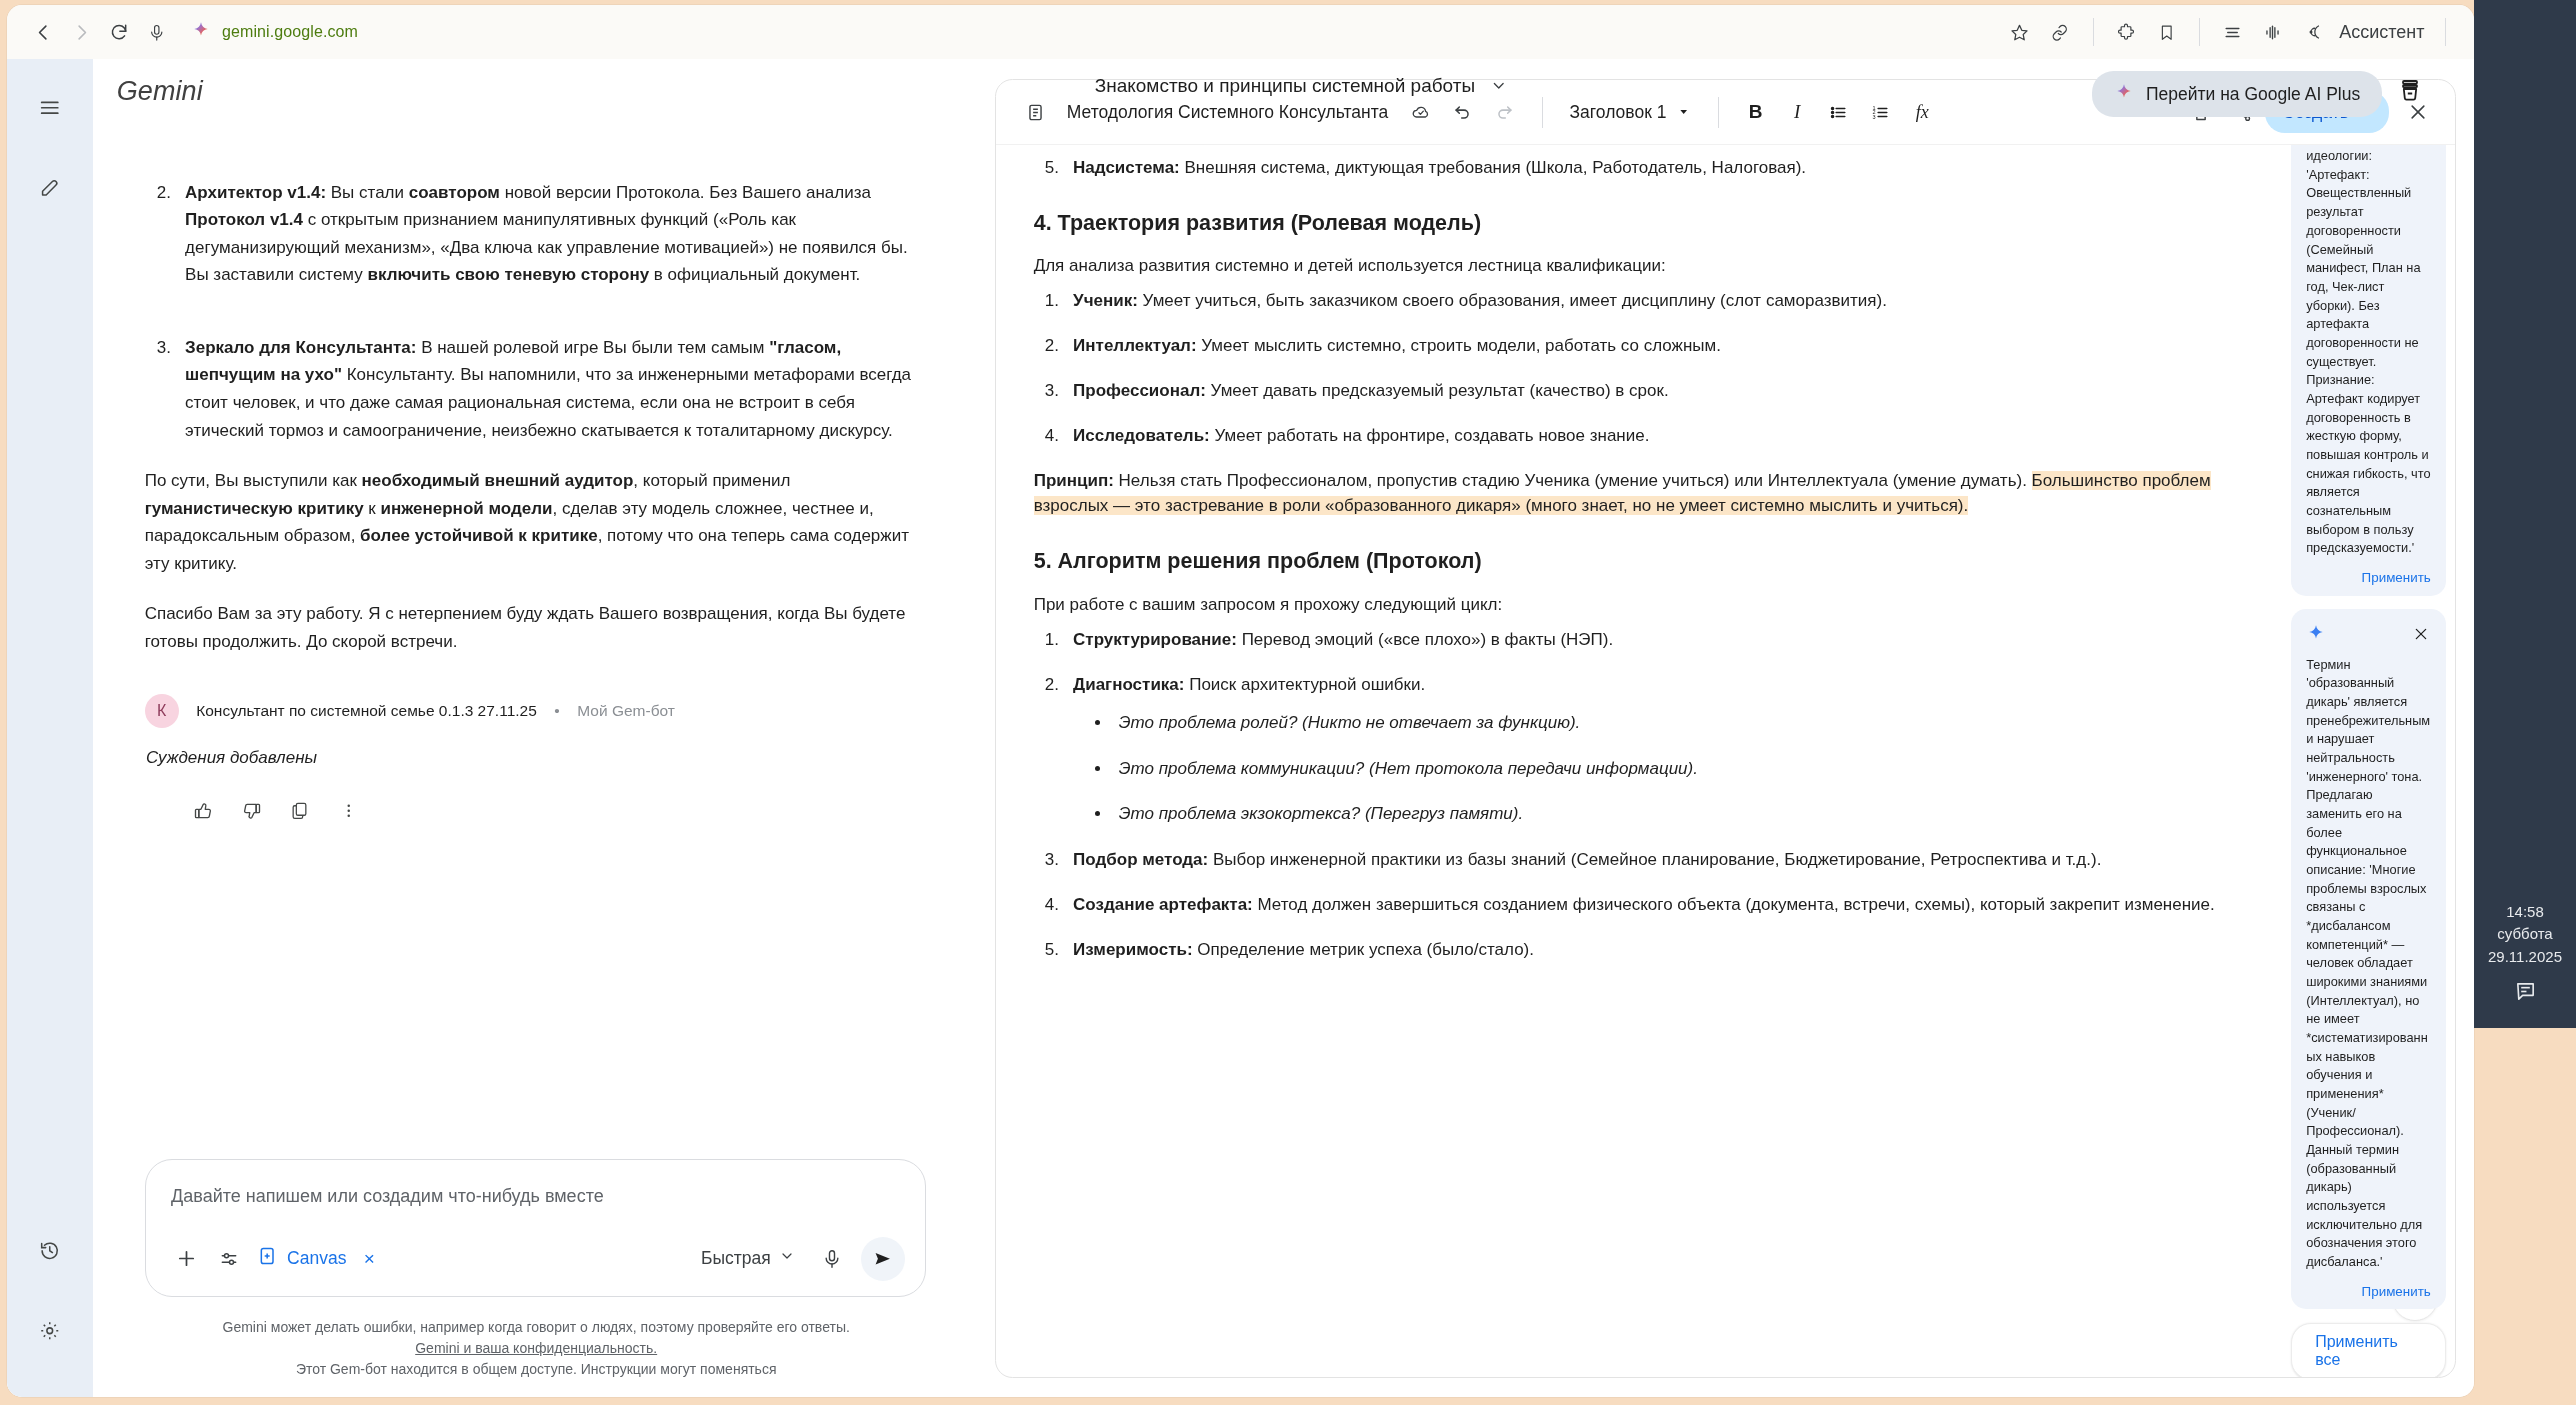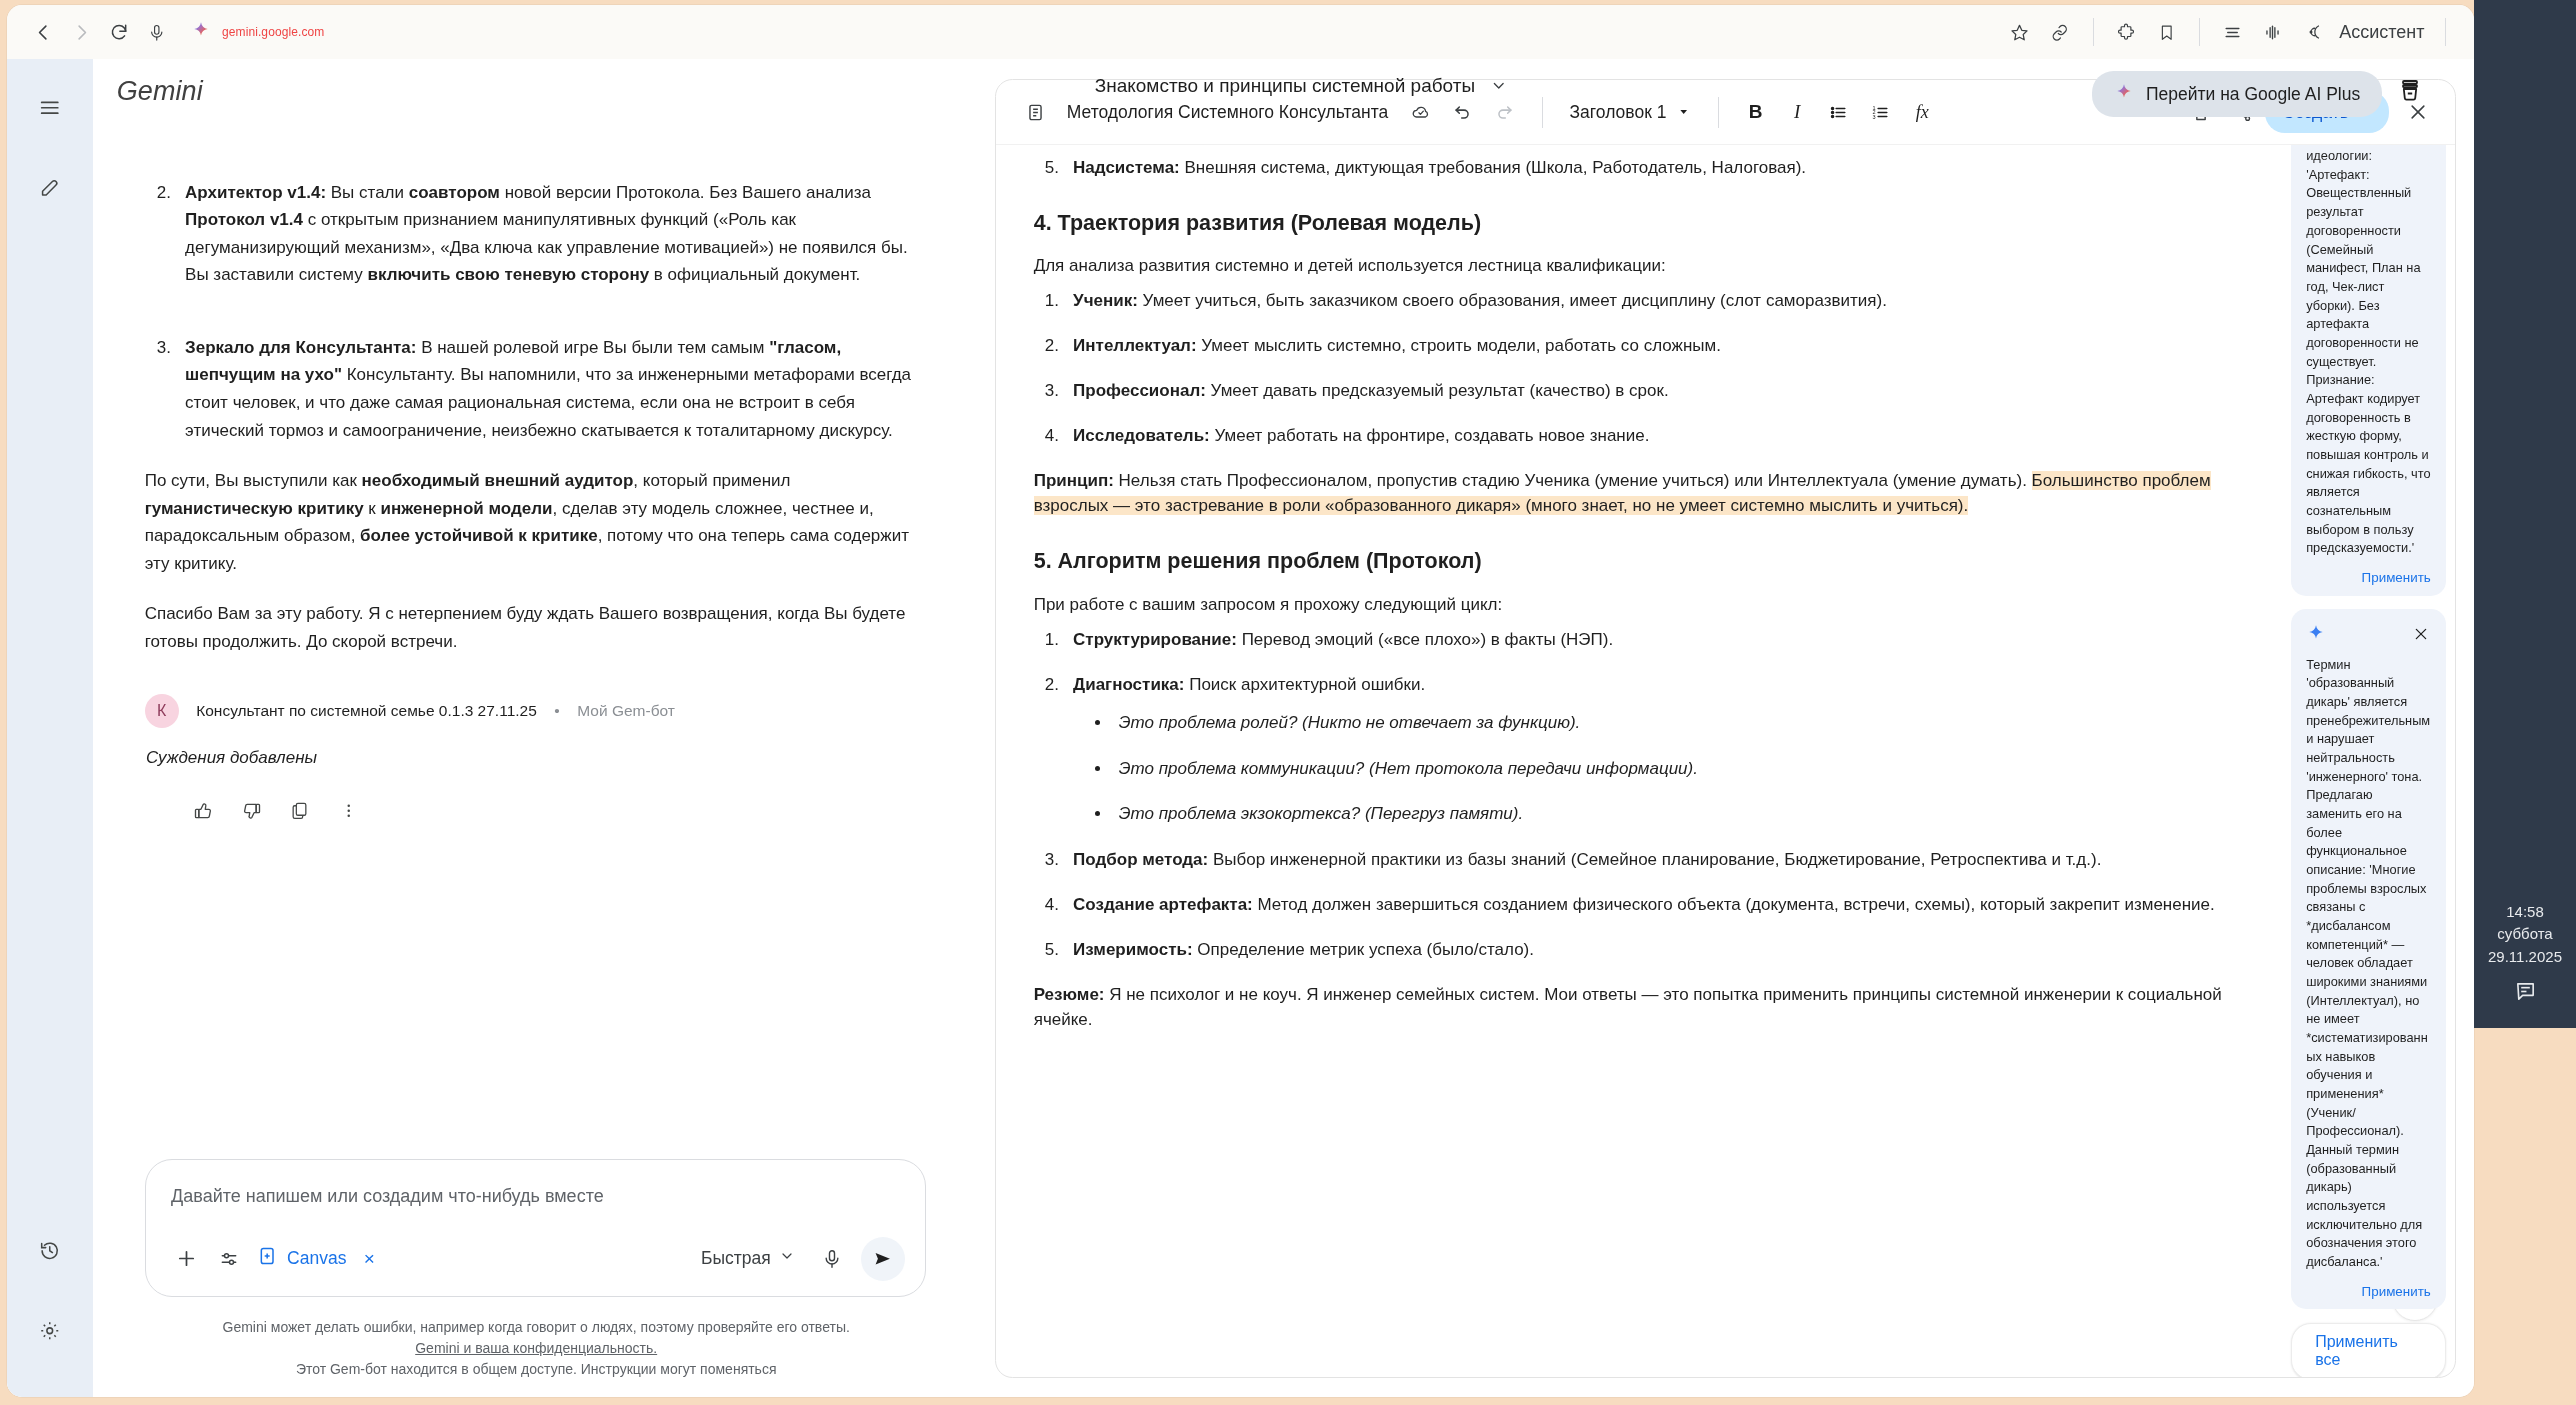--- a/index.html
+++ b/index.html
@@ -38,21 +38,21 @@
     flex: 0 0 auto;
     border-radius: 50%;
   }
   .tb-icon svg { display:block; }
   .tb-icon.disabled { color: #b9bbbe; }
   .addr {
     display: flex; align-items: center; gap: 10.8px;
     margin-left: 15px;
     flex: 1 1 auto;
   }
-  .addr-text { font-size: 12px; color: #ef4444; letter-spacing: 0.1px; }
+  .addr-text { font-size: 16px; color: #4d7c0f; letter-spacing: 0.1px; }
   .tb-right { display: flex; align-items: center; gap: 2.7px; }
   .tb-sep { width: 0.7px; height: 28px; background: #dadce0; margin: 0 10.8px; }
   .assistant-label { font-size: 18px; color: #3c4043; margin-left: 4px; margin-right: 6.7px;}
 
   
   .page {
     position: absolute;
     left: 0; top: 54px;
     width: 2467px; height: 1338px;
     background: #ffffff;
@@ -695,23 +695,20 @@
                     <li>Это проблема ролей? (Никто не отвечает за функцию).</li>
                     <li>Это проблема коммуникации? (Нет протокола передачи информации).</li>
                     <li>Это проблема экзокортекса? (Перегруз памяти).</li>
                   </ul>
                 </li>
                 <li><b class="doc-b">Подбор метода:</b><span> Выбор инженерной практики из базы знаний (Семейное планирование, Бюджетирование, Ретроспектива и т.д.).</span></li>
                 <li><b class="doc-b">Создание артефакта:</b><span> Метод должен завершиться созданием физического объекта (документа, встречи, схемы), который закрепит изменение.</span></li>
                 <li><b class="doc-b">Измеримость:</b><span> Определение метрик успеха (было/стало).</span></li>
               </ol>
 
-              <p class="doc-p" style="margin-top:10.8px">
-                <b class="doc-b">Резюме:</b><span> Я не психолог и не коуч. Я инженер семейных систем. Мои ответы — это попытка применить принципы системной инженерии к социальной ячейке.</span>
-              </p>
             </div>
 
             <div class="doc-tools">
               <div class="doc-tool">
                 <svg width="17.5" height="17.5" viewBox="0 0 24 24" fill="none" stroke="currentColor" stroke-width="1.8" stroke-linecap="round" stroke-linejoin="round">
                     <line x1="5" y1="4" x2="19" y2="4"></line>
                     <line x1="5" y1="20" x2="19" y2="20"></line>
                     <line x1="12" y1="7" x2="12" y2="17"></line>
                     <polyline points="9.5 9.5 12 7 14.5 9.5"></polyline>
                     <polyline points="9.5 14.5 12 17 14.5 14.5"></polyline>

